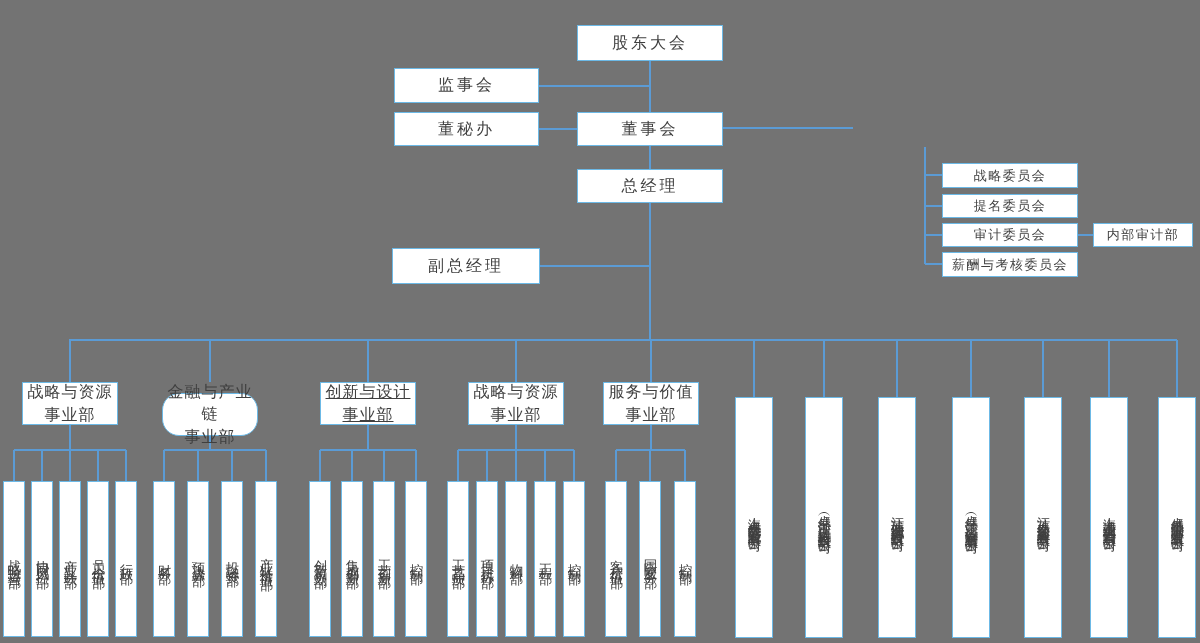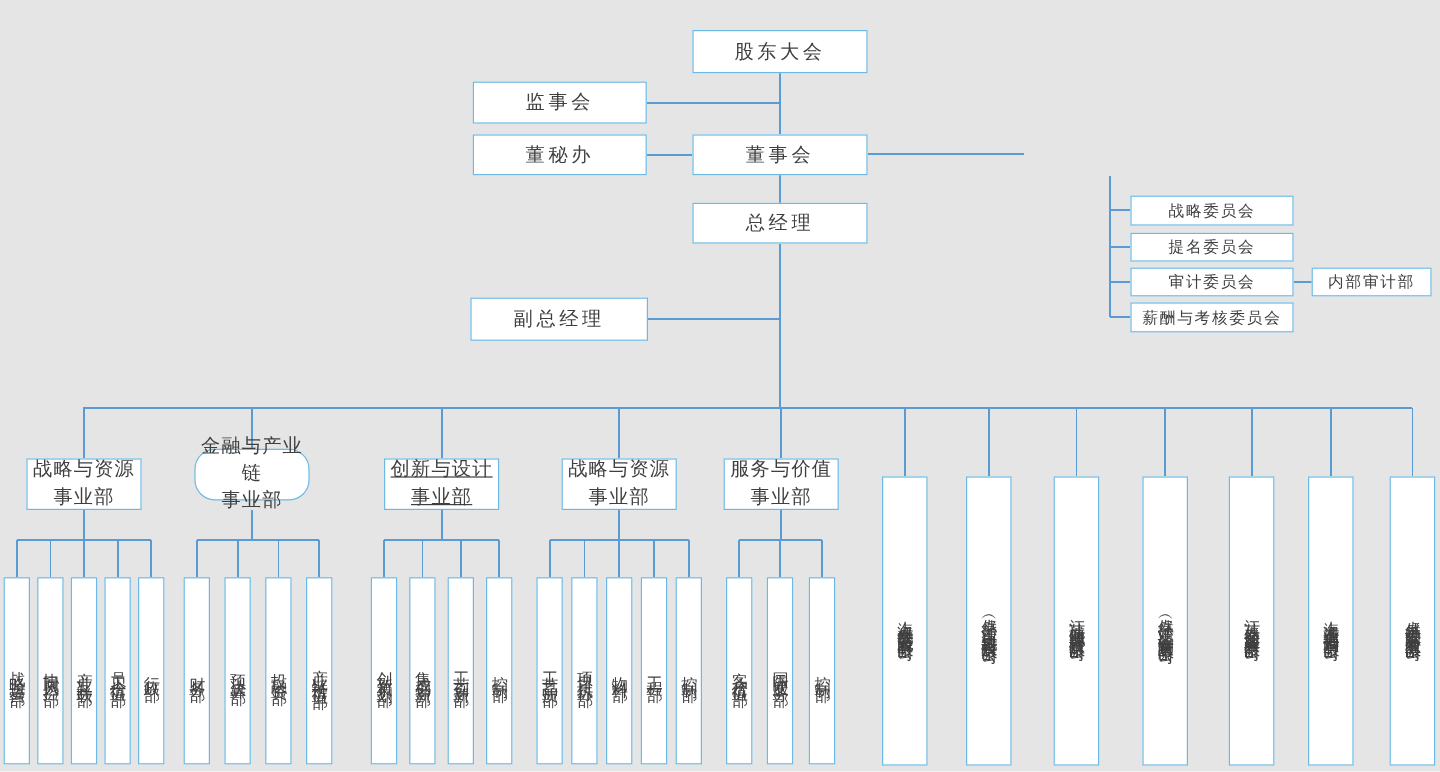--- a/index.html
+++ b/index.html
@@ -3,21 +3,21 @@
 <meta charset="utf-8">
 <style>
   html, body {
     margin: 0; padding: 0;
     background: #ffffff;
     font-family: "Liberation Serif", "DejaVu Serif", serif;
   }
   #canvas {
     position: relative;
     width: 1200px; height: 643px;
-    background: #e5e5e5;
+    background: #737373;
     overflow: hidden;
   }
   #lines {
     position: absolute; left: 0; top: 0;
   }
   .box {
     position: absolute;
     box-sizing: border-box;
     background: #ffffff;
     border: 1.5px solid #6CB9E6;
@@ -150,21 +150,21 @@
       <span>薪酬与考核委员会</span>
     </div>
   <div class="box committee" style="left:1093px; top:223px; width:100px; height:24px;">
       <span>内部审计部</span>
     </div>
 
   <div class="box division" style="left:22px;  top:382px; width:96px;  height:43px;">
       <span>战略与资源
 事业部</span>
     </div>
-  <div class="box division" style="left:162px; top:374px; width:96px;  height:43px;border-radius:17px;">
+  <div class="box division" style="left:162px; top:393px; width:96px;  height:43px;border-radius:17px;">
       <span>金融与产业链
 事业部</span>
     </div>
   <div class="box division" style="left:320px; top:382px; width:96px;  height:43px;text-decoration:underline;">
       <span>创新与设计
 事业部</span>
     </div>
   <div class="box division" style="left:468px; top:382px; width:96px;  height:43px;">
       <span>战略与资源
 事业部</span>

